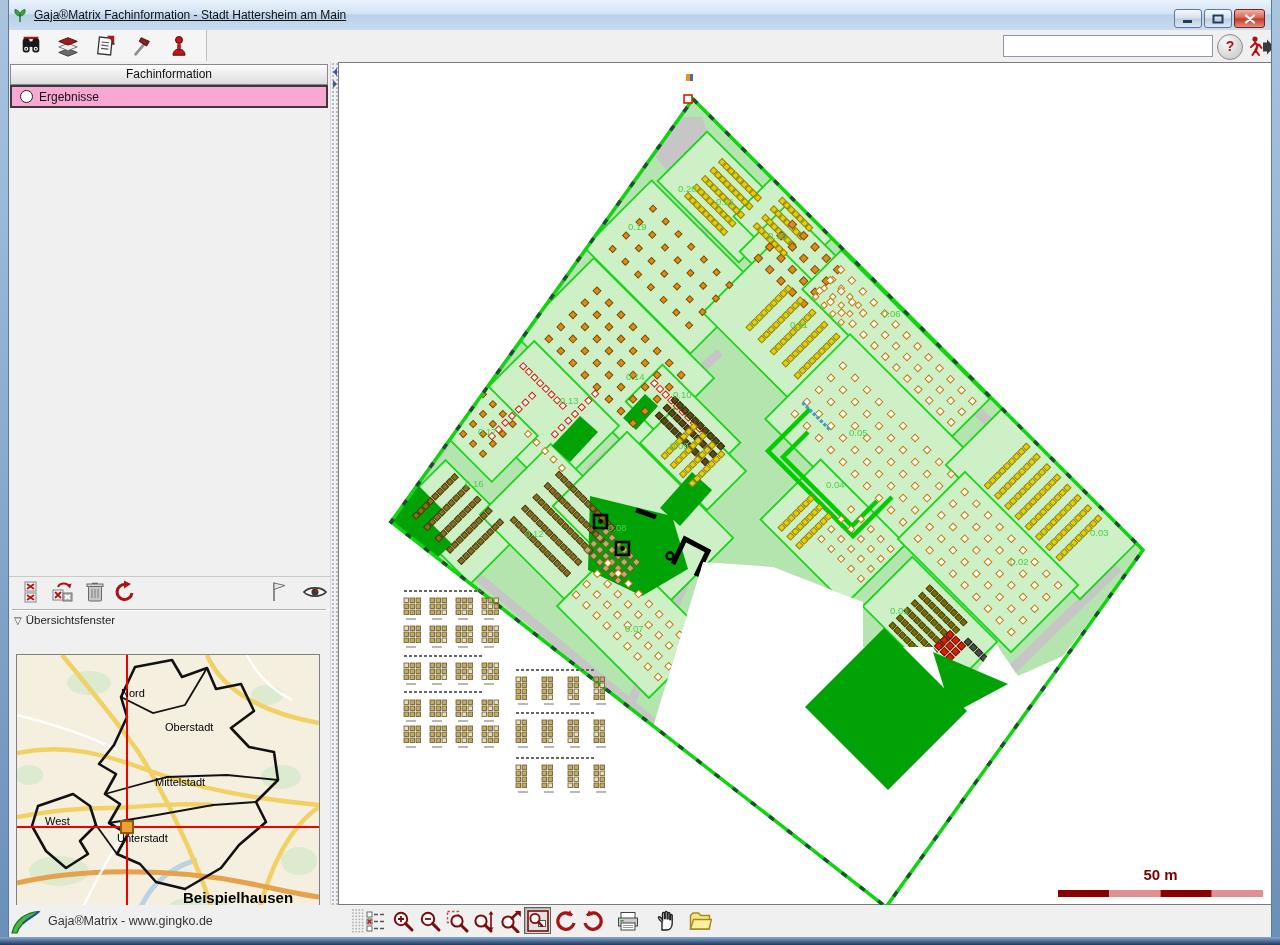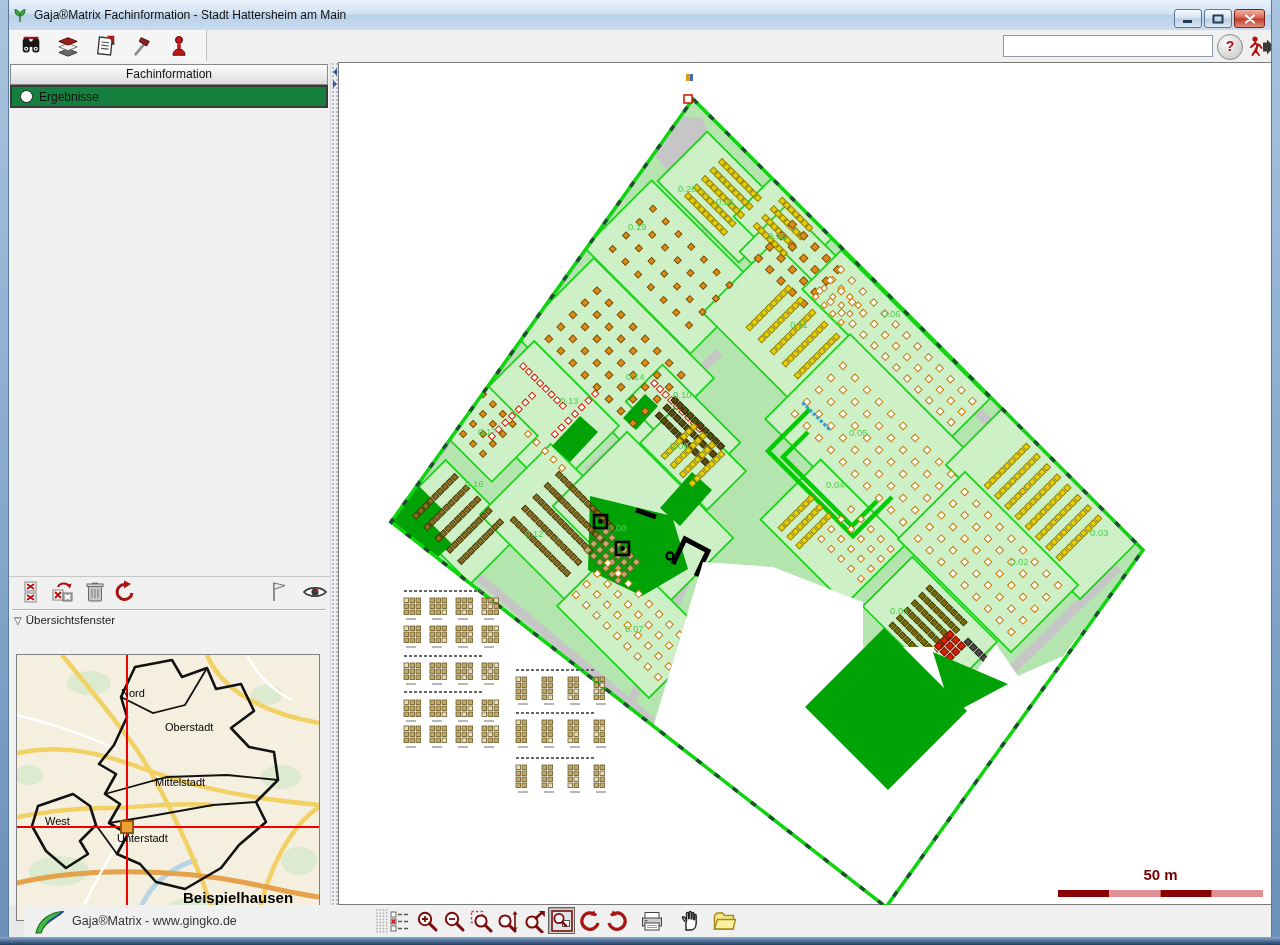--- a/index.html
+++ b/index.html
@@ -11,21 +11,21 @@
   .frame-left{left:0;border-right:1px solid #5a7a9c;}
   .frame-right{right:0;border-left:1px solid #5a7a9c;}
   .frame-bottom{position:absolute;left:0;right:0;bottom:0;height:8px;
     background:linear-gradient(180deg,#89a9cc 0%,#46648c 60%,#1d3b5e 100%);}
   
   #titlebar{position:absolute;left:0;top:0;right:0;height:30px;
     background:linear-gradient(180deg,#eaf3fc 0%,#d2e2f3 45%,#b9d1ea 50%,#c9dbee 100%);
     border-bottom:1px solid #8aa8c8;}
   #title-icon{position:absolute;left:12px;top:7px;width:16px;height:16px;}
   #title-text{position:absolute;left:34px;top:0;height:30px;line-height:30px;
-    font-size:12px;color:#101010;}
+    font-size:12px;color:#101010;text-decoration:underline;}
   .winbtns{position:absolute;top:9px;left:1174px;display:flex;gap:2px;}
   .winbtn{width:28px;height:19px;border:1px solid #59789a;border-radius:3px;
     background:linear-gradient(180deg,#f6fafd 0%,#d5e1ee 48%,#bccde0 52%,#dde8f3 100%);
     display:flex;align-items:center;justify-content:center;box-sizing:border-box;}
   .winbtn svg{width:12px;height:10px;}
   .winbtn.close{width:31px;border-color:#7a2018;
     background:linear-gradient(180deg,#f3b3a4 0%,#d9604c 48%,#bc3a28 52%,#e2907e 100%);}
   
   #toolbar{position:absolute;left:8px;right:8px;top:30px;height:32px;background:#f0f0f0;
     border-bottom:1px solid #d4d4d4;}
@@ -39,21 +39,21 @@
   #help-btn{position:absolute;left:1209px;top:4px;width:24px;height:24px;border-radius:50%;
     border:1px solid #8a8a8a;background:radial-gradient(circle at 35% 30%,#fafafa,#c2c2c2);
     color:#b01010;font-weight:bold;font-size:14px;text-align:center;line-height:23px;}
   #exit-btn{position:absolute;left:1238px;top:4px;width:30px;height:26px;}
   
   #sidebar{position:absolute;left:8px;top:62px;width:322px;height:843px;background:#f0f0f0;}
   #panel-header{position:absolute;left:2px;top:2px;width:316px;height:19px;
     border:1px solid #888;background:linear-gradient(180deg,#fdfdfd,#dcdcdc);
     text-align:center;font-size:12px;line-height:19px;color:#111;}
   #results-box{position:absolute;left:2px;top:23px;width:314px;height:19px;
-    border:2px solid #3a3a3a;background:#15803d;display:flex;align-items:center;}
+    border:2px solid #3a3a3a;background:#f9a8d4;display:flex;align-items:center;}
   #results-radio{width:11px;height:11px;border:1.5px solid #222;border-radius:50%;
     margin:0 6px 0 8px;background:#fff;}
   #results-label{font-size:12px;color:#111;}
   #side-tools{position:absolute;left:0;top:514px;width:322px;height:32px;
     border-top:1px solid #c8c8c8;border-bottom:1px solid #fff;}
   #side-tools .groove{position:absolute;left:4px;right:4px;bottom:-2px;height:0;
     border-top:1px solid #b0b0b0;border-bottom:1px solid #fff;}
   .sbtn{position:absolute;top:2px;width:28px;height:27px;}
   .sbtn svg{width:26px;height:26px;}
   #overview-header{position:absolute;left:6px;top:552px;width:300px;height:16px;
@@ -64,21 +64,21 @@
   
   #splitter{position:absolute;left:330px;top:62px;width:8px;height:843px;background:#eef0f2;
     background-image:radial-gradient(#b8bcc4 0.8px, transparent 0.9px);
     background-size:4px 4px;border-left:1px solid #d8d8d8;}
   #splitter svg{position:absolute;left:0px;top:4px;width:8px;height:26px;}
   
   #maparea{position:absolute;left:338px;top:62px;width:934px;height:843px;background:#fff;
     border:1px solid #7a7a7a;box-sizing:border-box;}
   #map-svg-holder{position:absolute;inset:1px;}
   
-  #bottomstrip{position:absolute;left:24px;right:8px;top:905px;height:32px;background:#f0f0f0;}
+  #bottomstrip{position:absolute;left:0;right:8px;top:905px;height:32px;background:#f0f0f0;}
   #status-logo{position:absolute;left:8px;top:2px;width:34px;height:30px;}
   #status-text{position:absolute;left:48px;top:0;height:32px;line-height:32px;
     font-size:12.5px;color:#333;}
   .mbtn{position:absolute;top:2px;width:27px;height:27px;display:flex;align-items:center;
     justify-content:center;}
   .mbtn svg{width:24px;height:24px;}
   .mbtn.grip svg{width:14px;height:26px;}
   .mbtn.active{border:1px solid #606060;background:#e2e2e2;box-sizing:border-box;
     box-shadow:inset 1px 1px 2px rgba(0,0,0,0.3);}
 </style>

